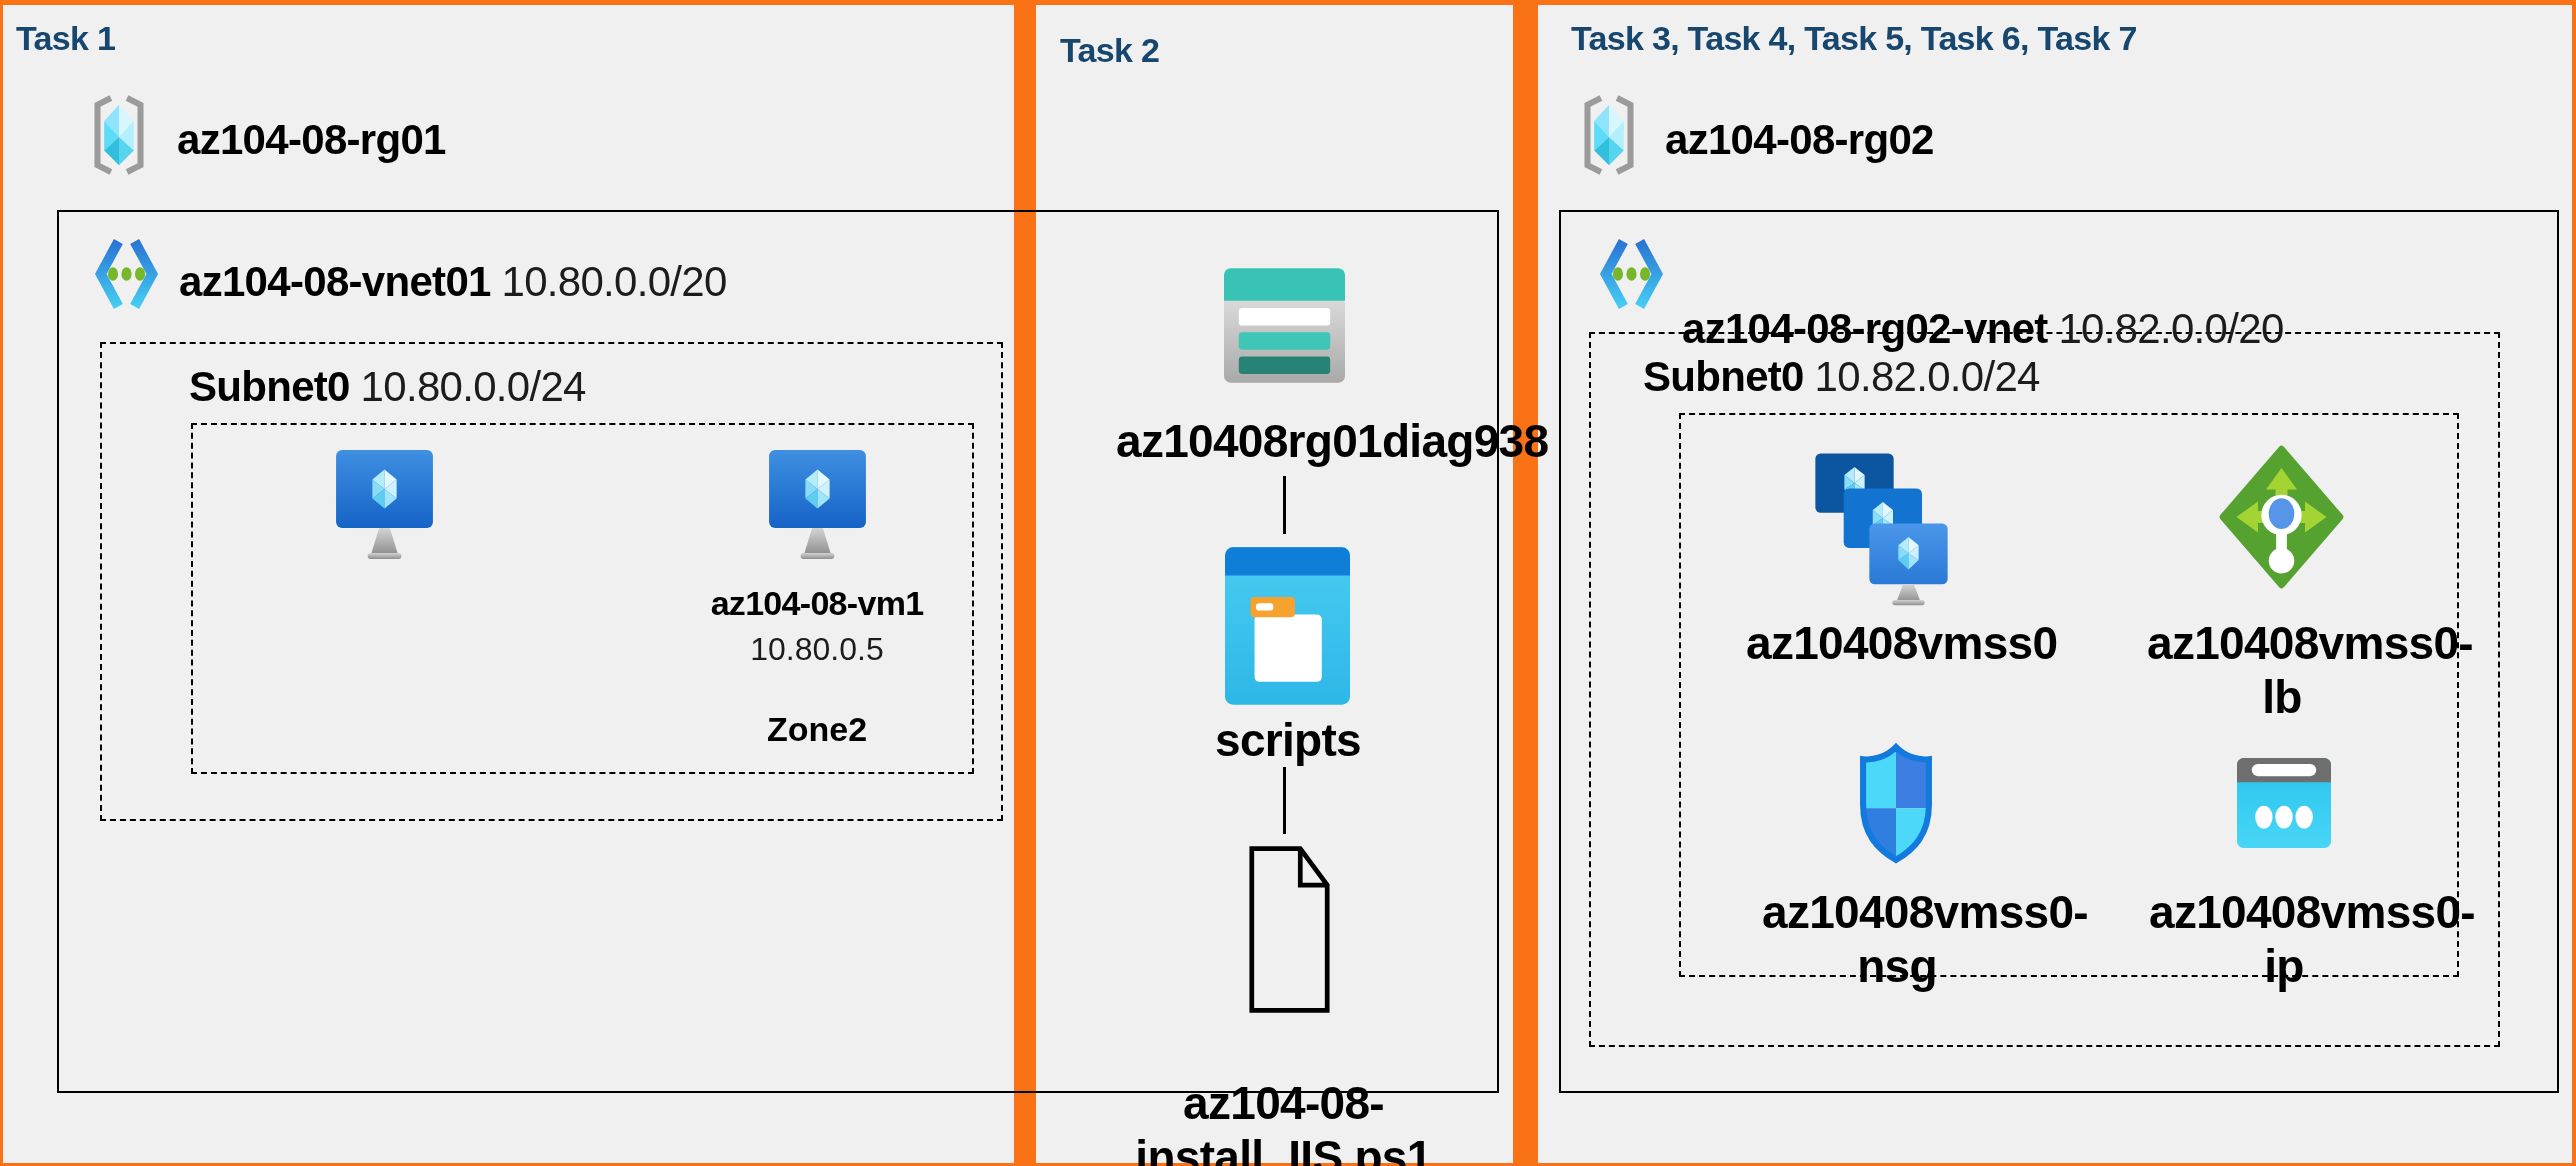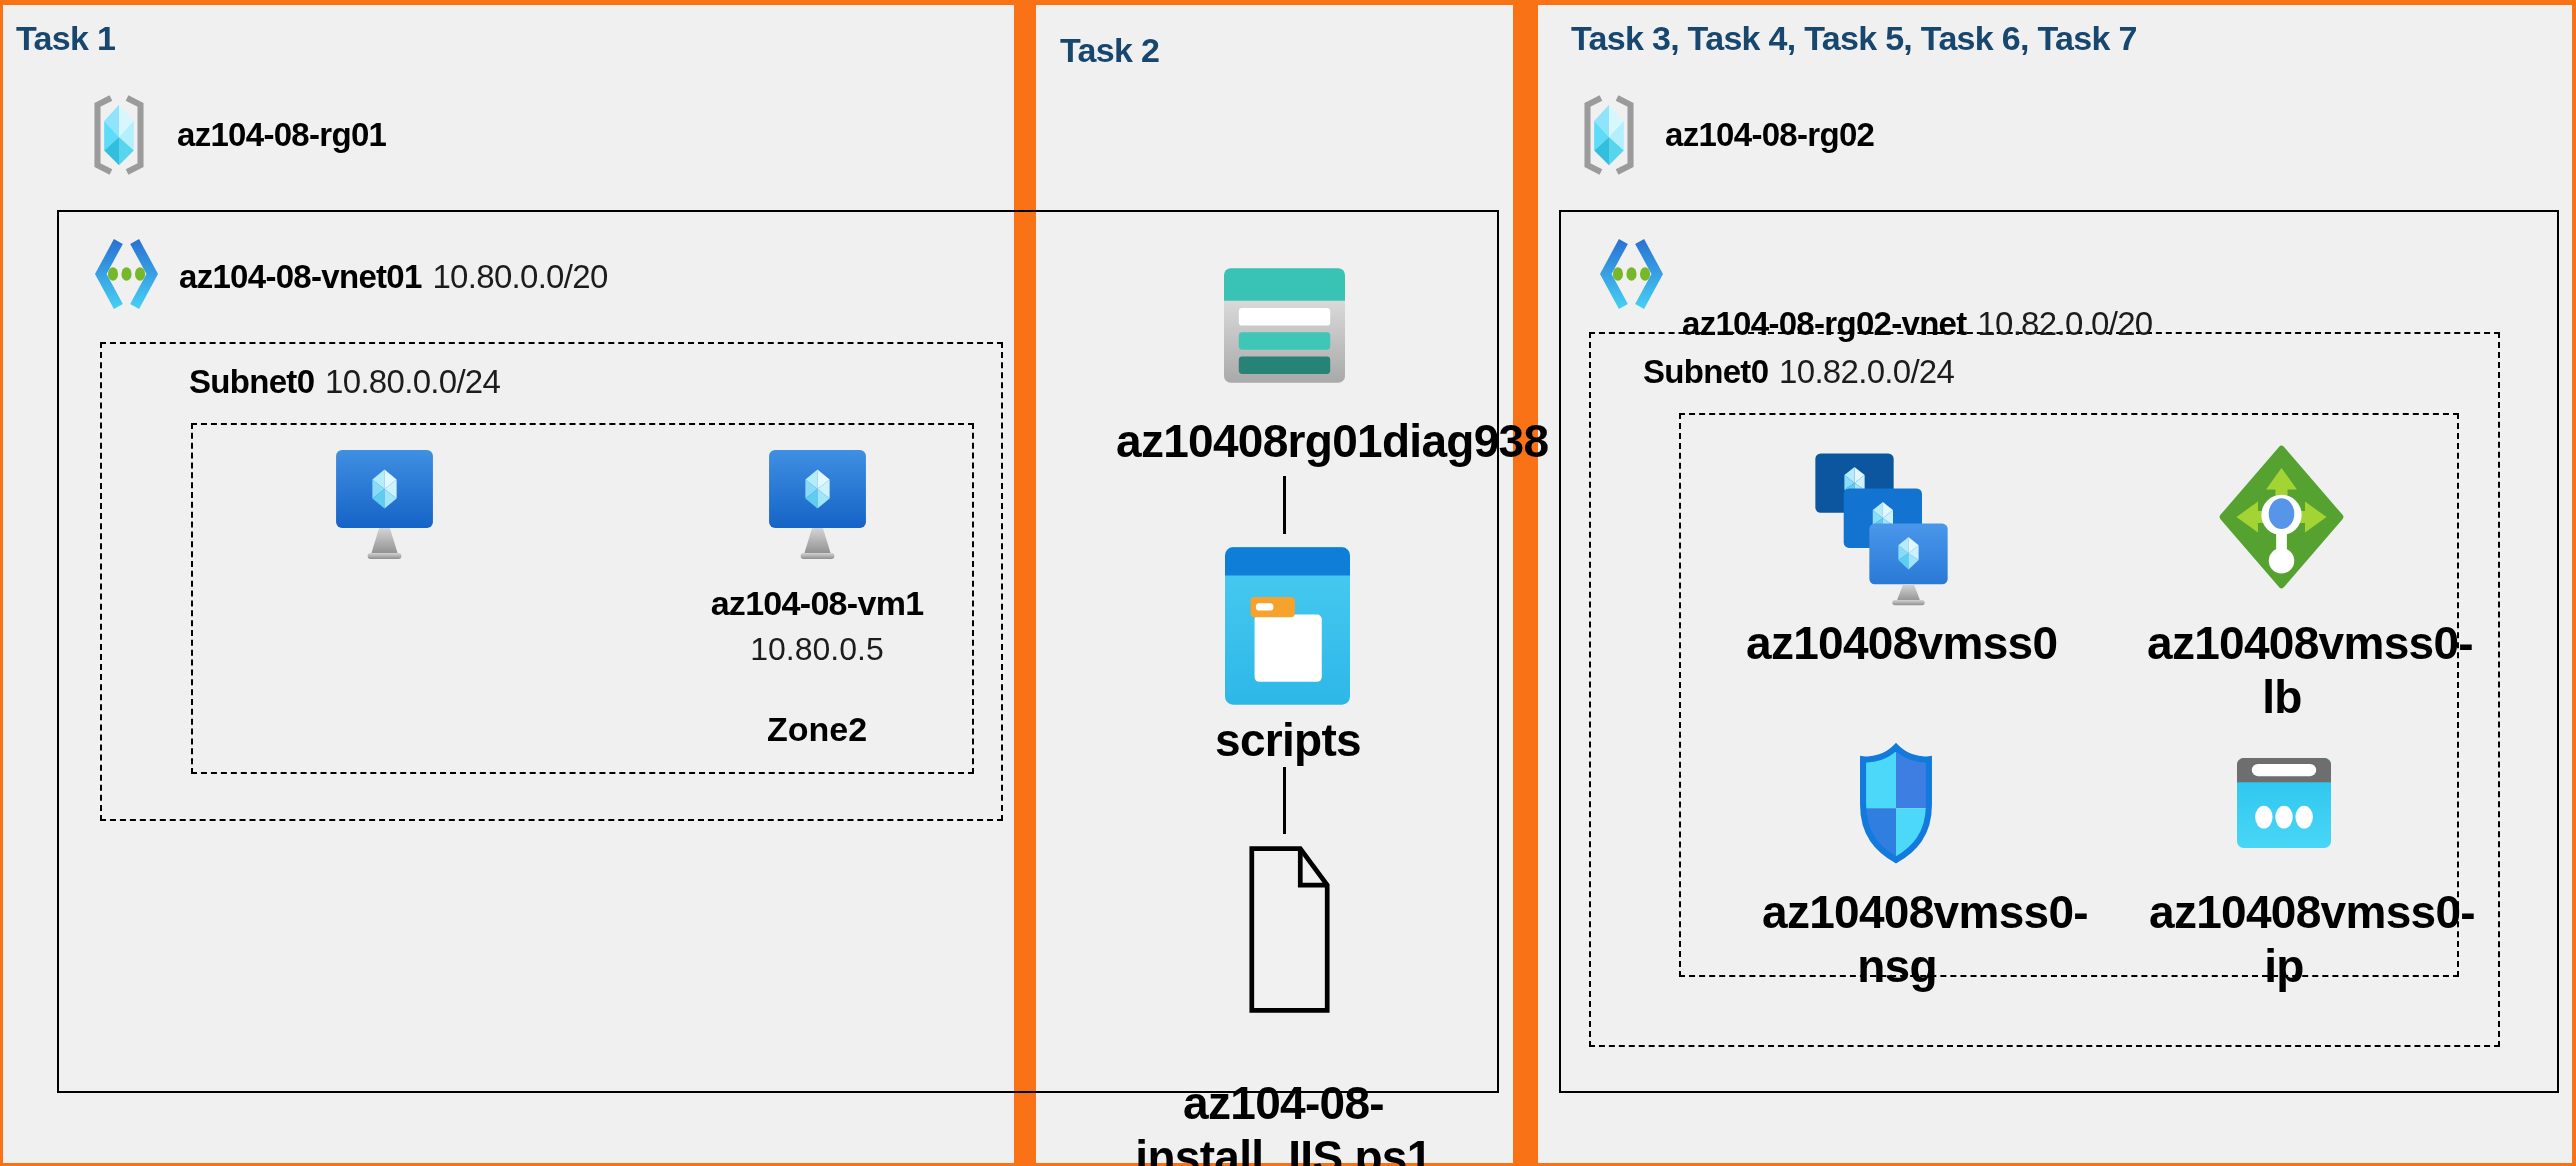--- a/index.html
+++ b/index.html
@@ -2,21 +2,21 @@
 <html style="font-size:10.8px"><head>
 <meta charset="utf-8">
 <style>
   html,body{margin:0;padding:0;background:#ffffff;}
   #canvas{position:relative;width:2576px;height:1166px;background:#f97316;overflow:hidden;
           font-family:"Liberation Sans",sans-serif;}
   .panel{position:absolute;top:5.4px;height:1158px;background:#f0f0f0;}
   .heading{position:absolute;font-size:34px;font-weight:700;color:#17466e;letter-spacing:-0.7px;white-space:nowrap;}
   .box-solid{position:absolute;border:2.7px solid #000;background:transparent;z-index:3;}
   .box-dashed{position:absolute;border:2.7px dashed #000;background:transparent;z-index:3;}
-  .lbl{position:absolute;font-size:33px;font-weight:700;color:#000;letter-spacing:-0.7px;white-space:nowrap;z-index:5;}
+  .lbl{position:absolute;font-size:42px;font-weight:700;color:#000;letter-spacing:-0.7px;white-space:nowrap;z-index:5;}
   .lbl .cidr{font-weight:400;color:#1c1c1c;margin-left:10.8px;}
   .clabel{position:absolute;font-size:46px;font-weight:700;color:#000;letter-spacing:-0.7px;text-align:center;z-index:5;}
   .icon{position:absolute;z-index:4;}
   .connector{position:absolute;width:2.7px;background:#000;z-index:4;}
   .vm-text{position:absolute;width:216px;text-align:center;z-index:5;}
   .vm-name{font-size:34px;font-weight:700;color:#000;letter-spacing:-0.7px;}
   .vm-ip{font-size:32px;font-weight:400;color:#1c1c1c;margin-top:8px;}
   .vm-zone{font-size:34px;font-weight:700;color:#000;margin-top:42px;}
 </style>
 </head>

